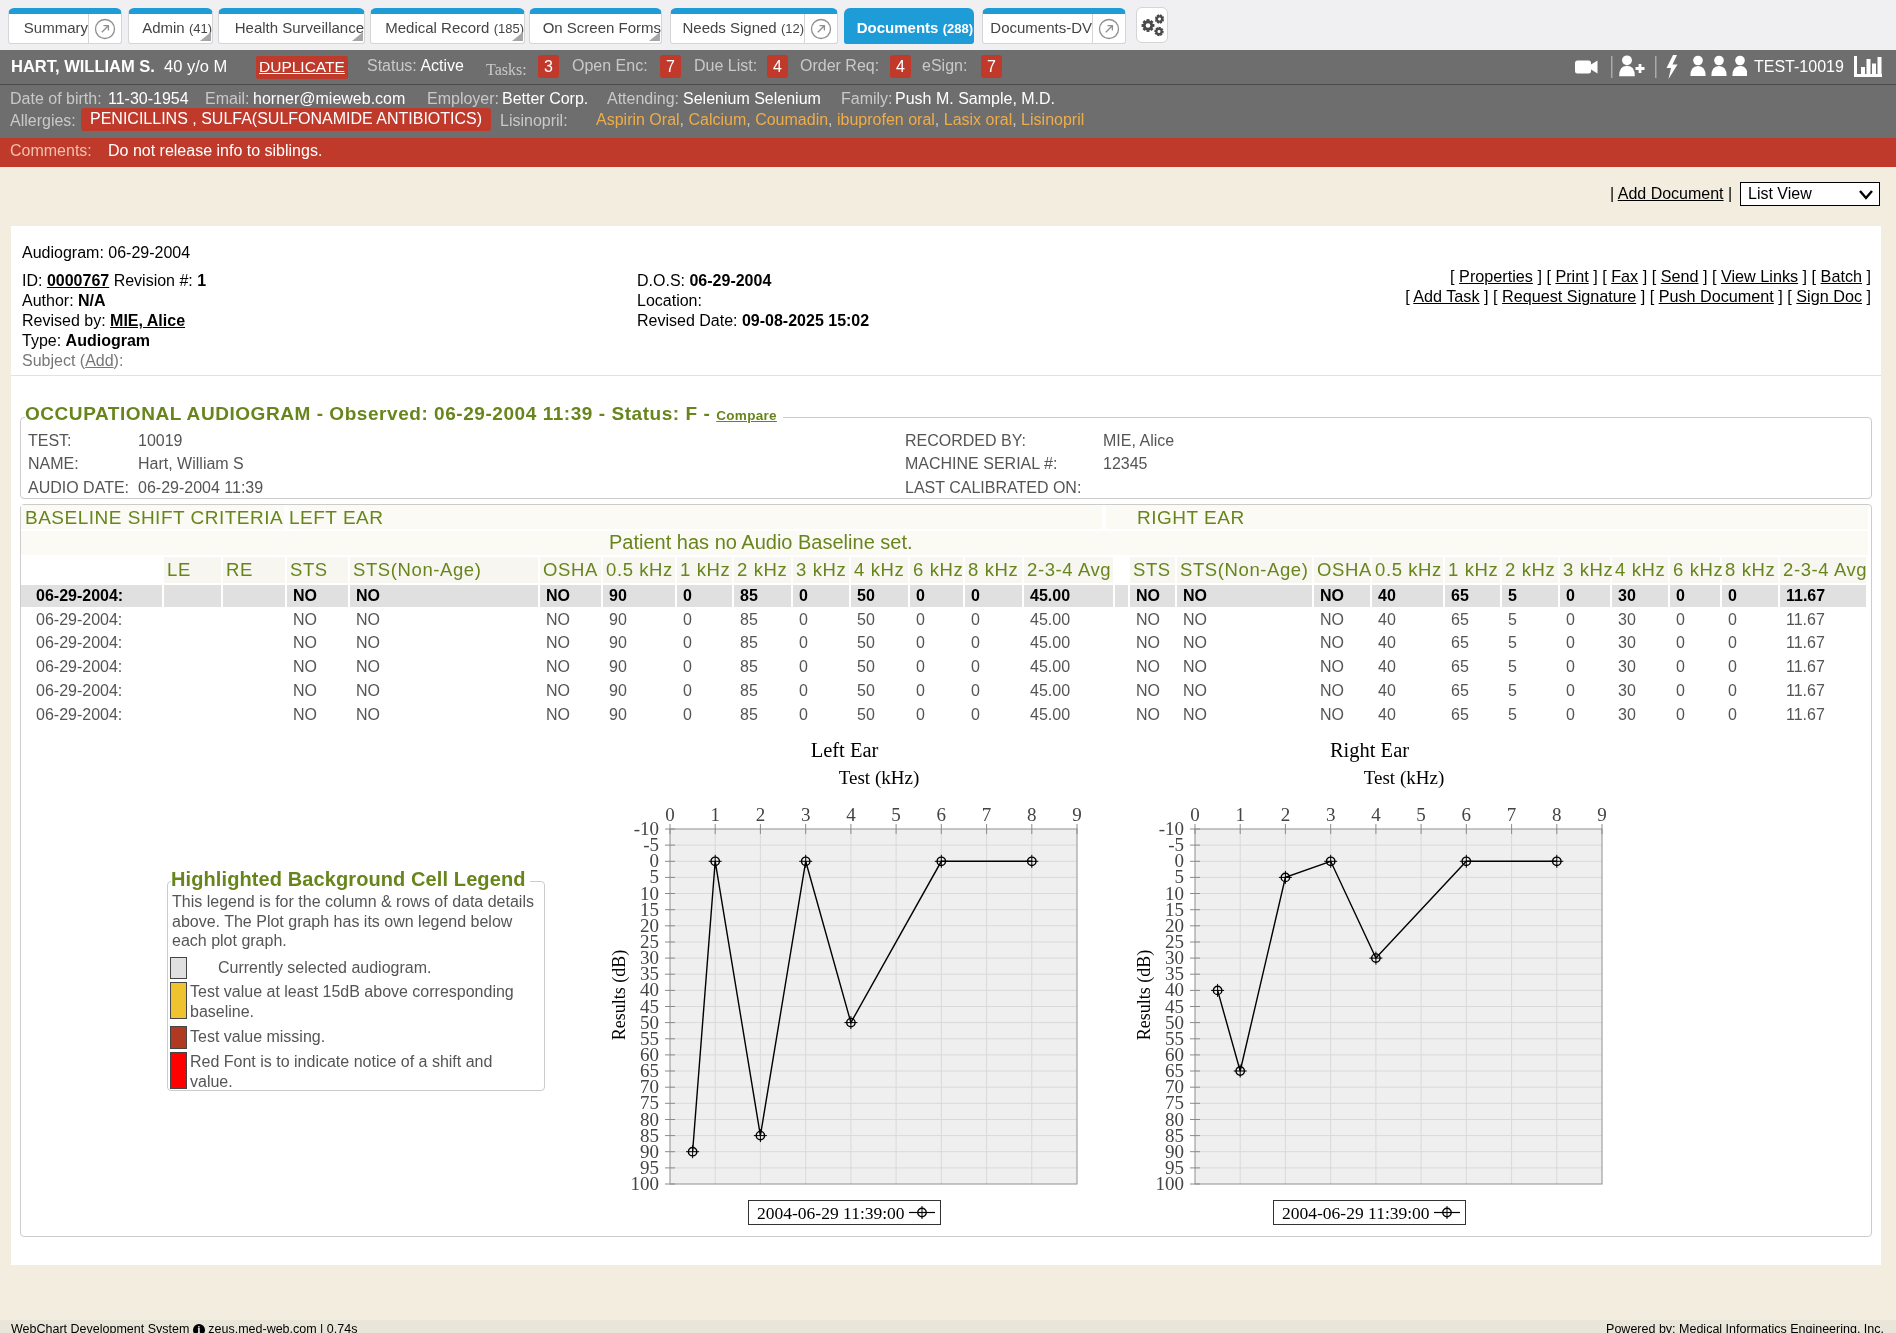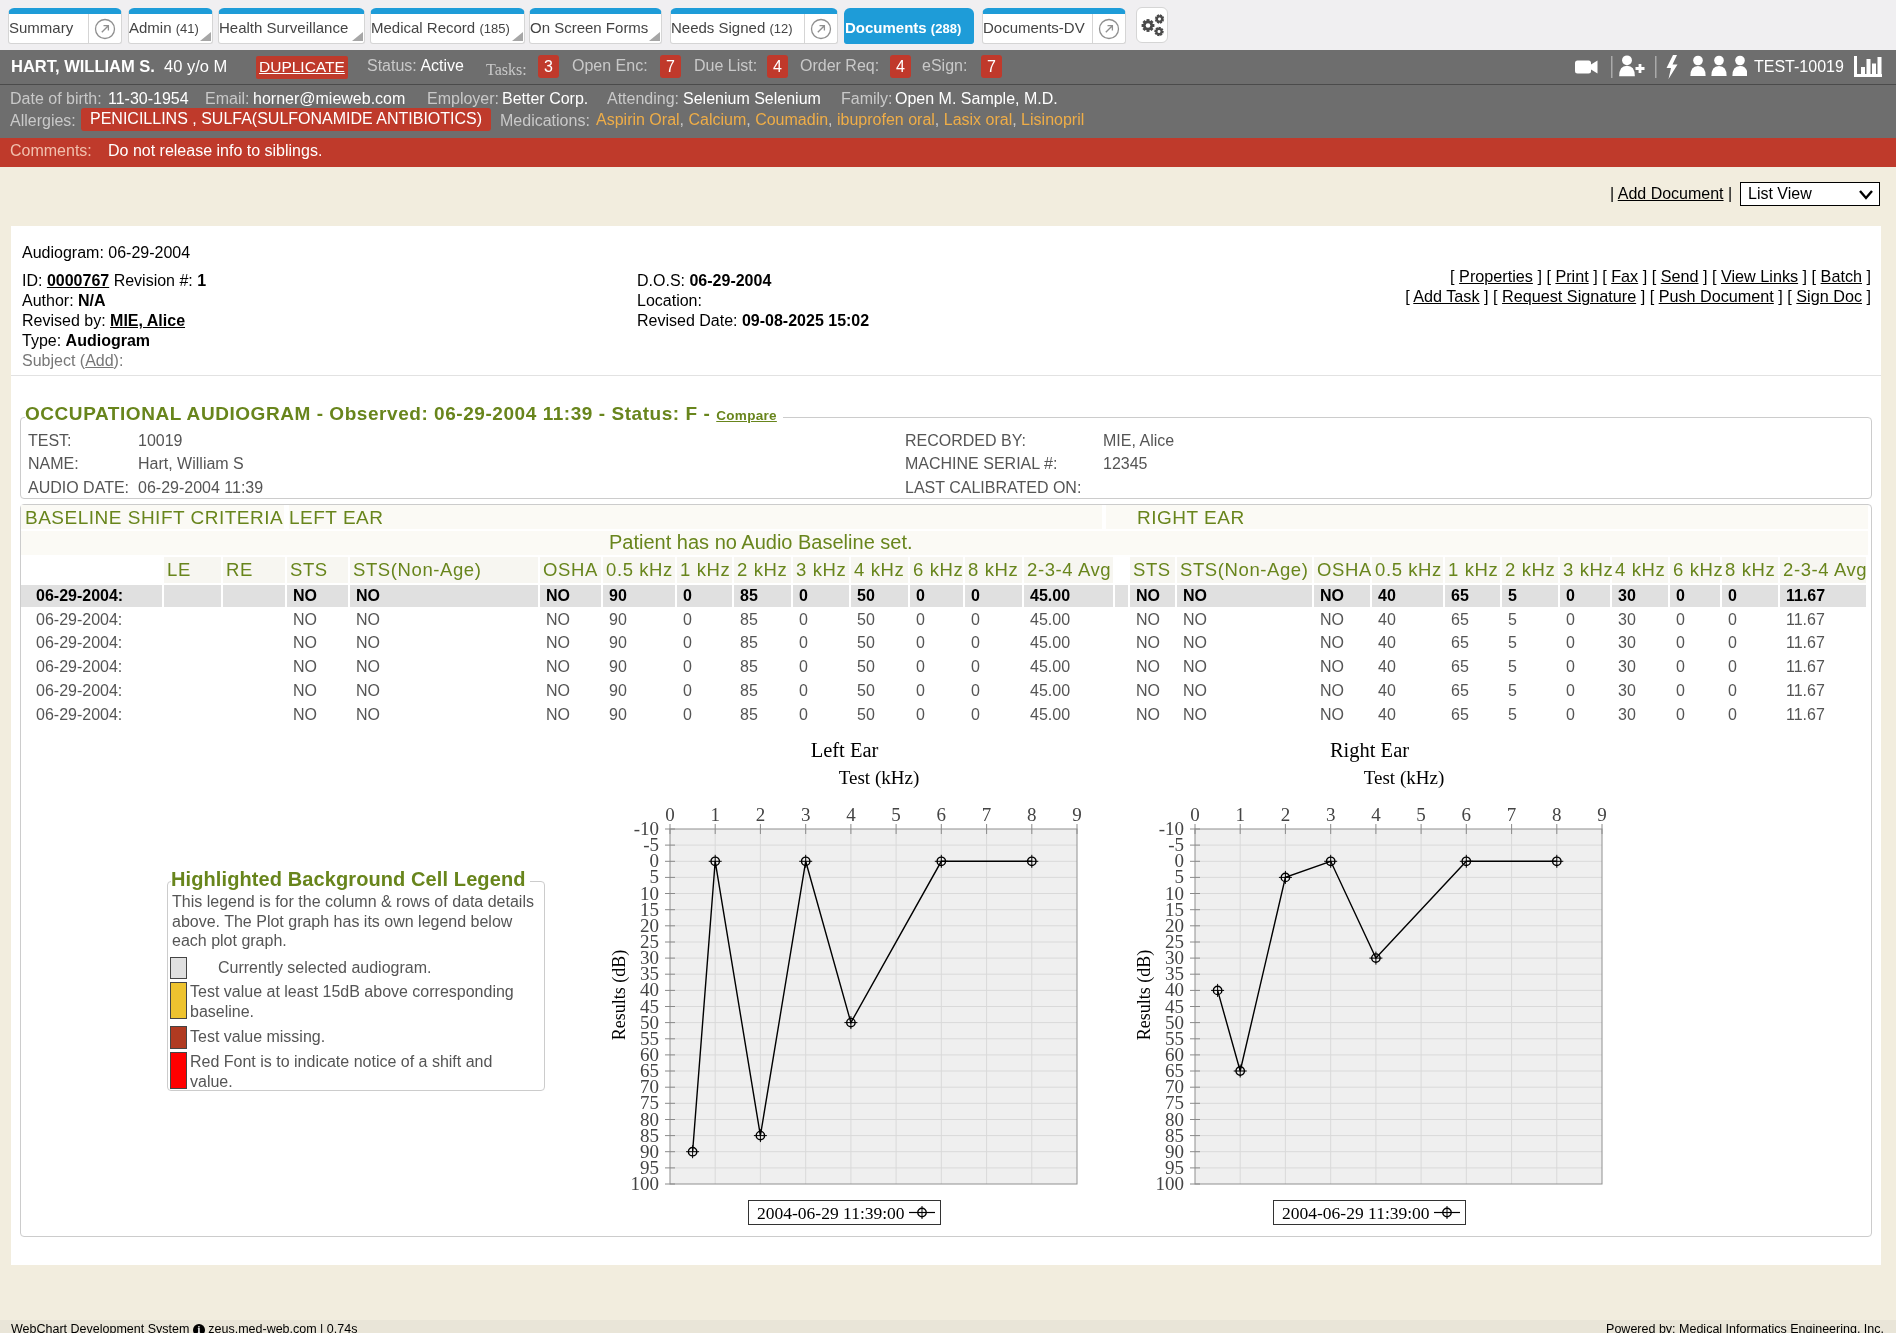--- a/index.html
+++ b/index.html
@@ -2,21 +2,21 @@
 <html><head>
 <meta charset="utf-8">
 <style>
 * { margin:0; padding:0; box-sizing:border-box; }
 body { font-family:"Liberation Sans", sans-serif; }
 #root { position:relative; width:1896px; height:1333px; overflow:hidden; background:#f2edde; }
 .abs { position:absolute; }
 
 #tabbar { position:absolute; left:0; top:0; width:1896px; height:50px; background:#f0eff1; }
 .tab { position:absolute; top:8px; height:36px; background:#fff; border:1px solid #d5d5d5; border-top:6px solid #1e9cd8; border-radius:6px 6px 3px 3px; color:#444; font-size:15px; display:flex; }
-.tab .lbl { flex:1; text-align:left; line-height:28px; white-space:nowrap; }
+.tab .lbl { flex:1; text-align:right; line-height:28px; white-space:nowrap; }
 .tab.active { background:#1e9cd8; border-color:#1e9cd8; color:#fff; font-weight:bold; }
 .tab.plain { border-top:1px solid #d5d5d5; height:36px; top:7px; border-radius:6px; align-items:center; }
 .tab.plain .lbl { line-height:10px; }
 .tab .tri { position:absolute; right:1px; bottom:2px; width:0; height:0; border-left:11px solid transparent; border-bottom:9px solid #a6a6a6; }
 .tab .ico { width:33px; border-left:1px solid #d5d5d5; display:flex; align-items:center; justify-content:center; }
 
 #pbar1 { position:absolute; left:0; top:50px; width:1896px; height:35px; background:#6e6e6e; border-bottom:1px solid #4b4b4b; color:#fff; font-size:16.5px; }
 #pbar2 { position:absolute; left:0; top:85px; width:1896px; height:53px; background:#6e6e6e; color:#fff; font-size:16px; }
 #cbar  { position:absolute; left:0; top:138px; width:1896px; height:29px; background:#bf3a2b; color:#fff; font-size:16px; }
 .glbl { color:#c9c9c9; font-size:16px; }
@@ -188,25 +188,25 @@
 <div id="pbar2">
   <span class="abs glbl" style="left:10px; top:5px;">Date of birth:</span>
   <span class="abs" style="left:108px; top:5px;">11-30-1954</span>
   <span class="abs glbl" style="left:205px; top:5px;">Email:</span>
   <span class="abs" style="left:253px; top:5px;">horner@mieweb.com</span>
   <span class="abs glbl" style="left:427px; top:5px;">Employer:</span>
   <span class="abs" style="left:502px; top:5px;">Better Corp.</span>
   <span class="abs glbl" style="left:607px; top:5px;">Attending:</span>
   <span class="abs" style="left:683px; top:5px;">Selenium Selenium</span>
   <span class="abs glbl" style="left:841px; top:5px;">Family:</span>
-  <span class="abs" style="left:895px; top:5px;">Open M. Sample, M.D.</span>
+  <span class="abs" style="left:895px; top:5px;">Push M. Sample, M.D.</span>
 
   <span class="abs glbl" style="left:10px; top:27px;">Allergies:</span>
   <span class="abs" style="left:81px; top:23px; background:#bf3a2b; padding:2px 9px 3px; border-radius:3px;">PENICILLINS , SULFA(SULFONAMIDE ANTIBIOTICS)</span>
-  <span class="abs glbl" style="left:500px; top:27px;">Medications:</span>
+  <span class="abs glbl" style="left:500px; top:27px;">Lisinopril:</span>
   <span class="abs" style="left:596px; top:26px; color:#efad47;">Aspirin Oral<span class="glbl">,</span> Calcium<span class="glbl">,</span> Coumadin<span class="glbl">,</span> ibuprofen oral<span class="glbl">,</span> Lasix oral<span class="glbl">,</span> Lisinopril</span>
 </div>
 
 <div id="cbar">
   <span class="abs" style="left:10px; top:4px; color:#f1c0ae;">Comments:</span>
   <span class="abs" style="left:108px; top:4px;">Do not release info to siblings.</span>
 </div>
 
 <div class="abs" style="left:1610px; top:185px; font-size:16px; color:#000;">| <span class="link">Add Document</span> |</div>
 <div class="abs" style="left:1740px; top:182px;"><svg width="140" height="24">

